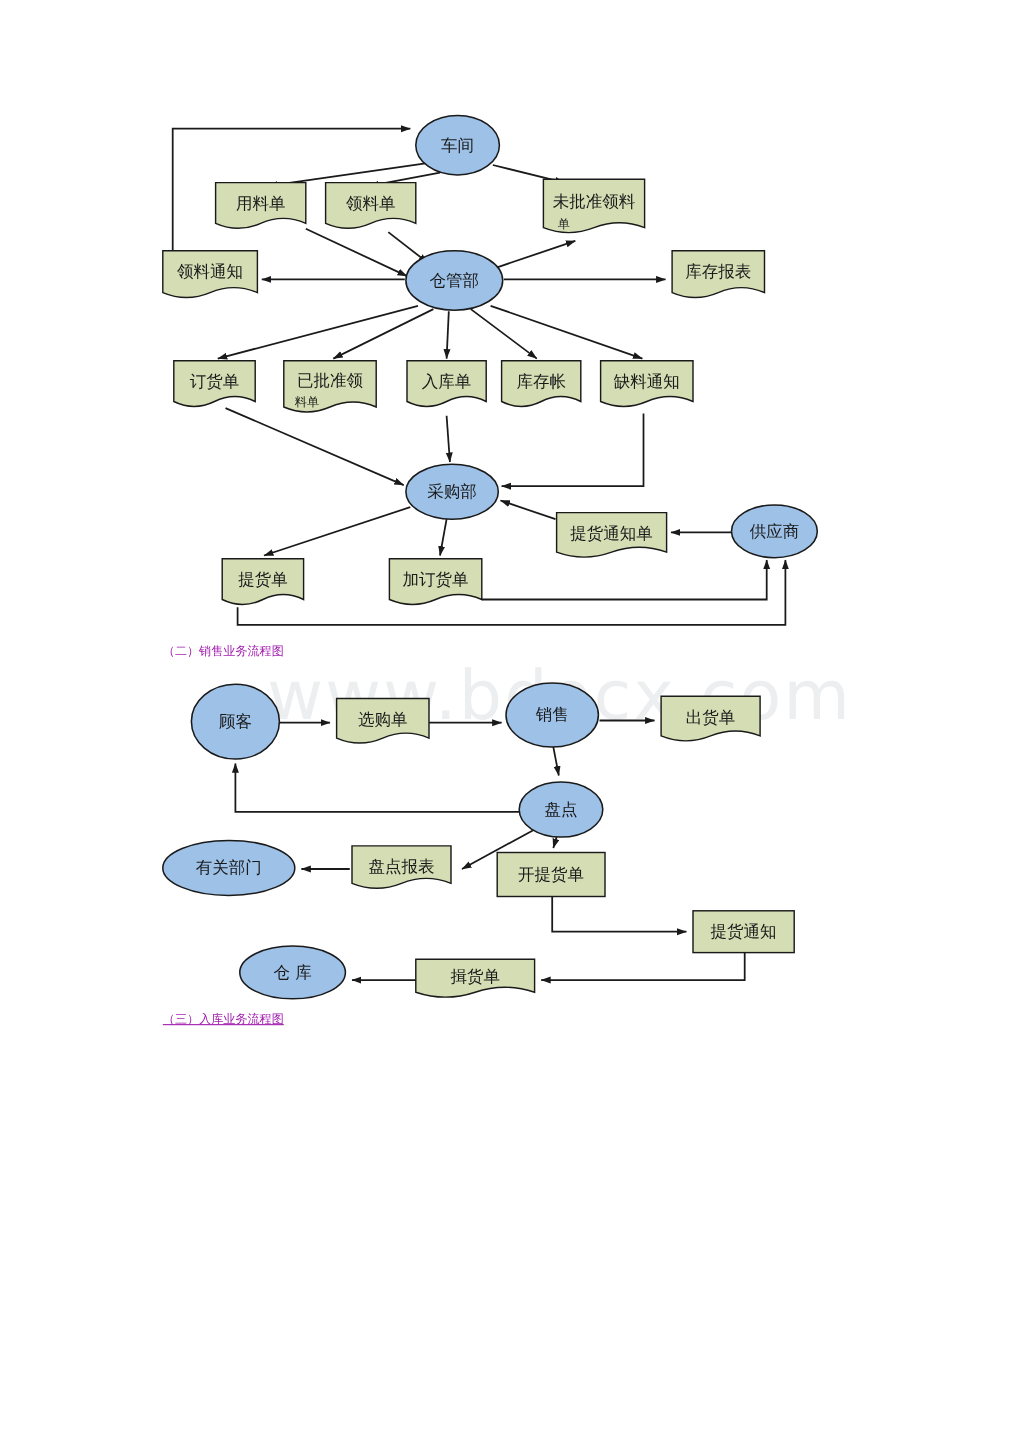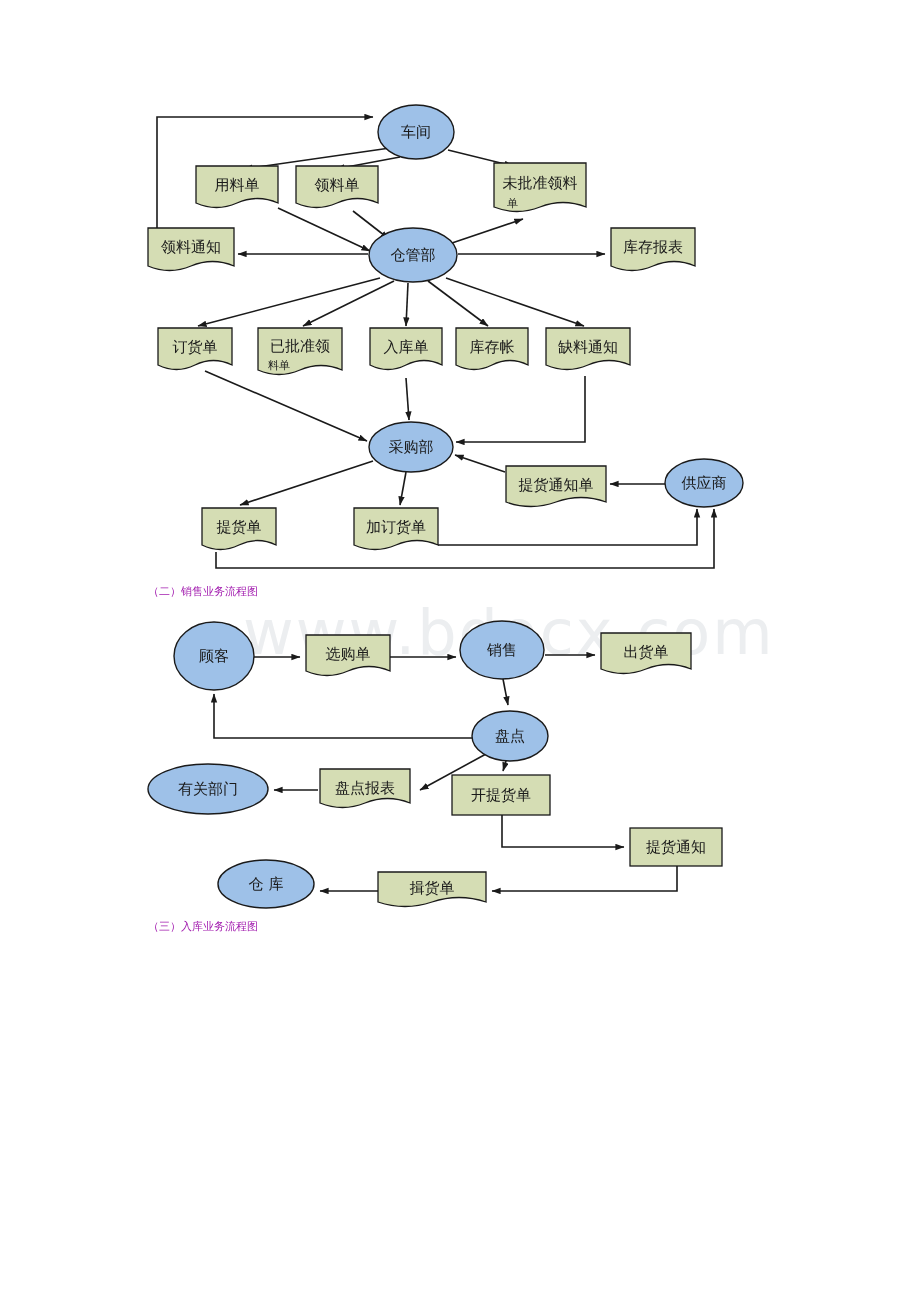--- a/index.html
+++ b/index.html
@@ -264,15 +264,15 @@
         <path d="M378,872 h108 v30 q-27,-9 -54,0 t-54,0 z" fill="#d5ddb4" stroke="#1a1a1a" stroke-width="1.3"></path>
         <text class="node-label" x="432" y="889">揖货单</text>
       </g>
       <g>
         <ellipse cx="266" cy="884" rx="48" ry="24" fill="#9ec1e8" stroke="#1a1a1a" stroke-width="1.4"></ellipse>
         <text class="node-label" x="266" y="885">仓 库</text>
       </g>
     </g>
   </svg>
 
-  <div class="caption" style="left:148px; top:919px;">（三）入库业务流程图</div>
+  <div class="caption" style="left:148px; top:919px;text-decoration:underline;">（三）入库业务流程图</div>
 
 </div>
 
 </body></html>

